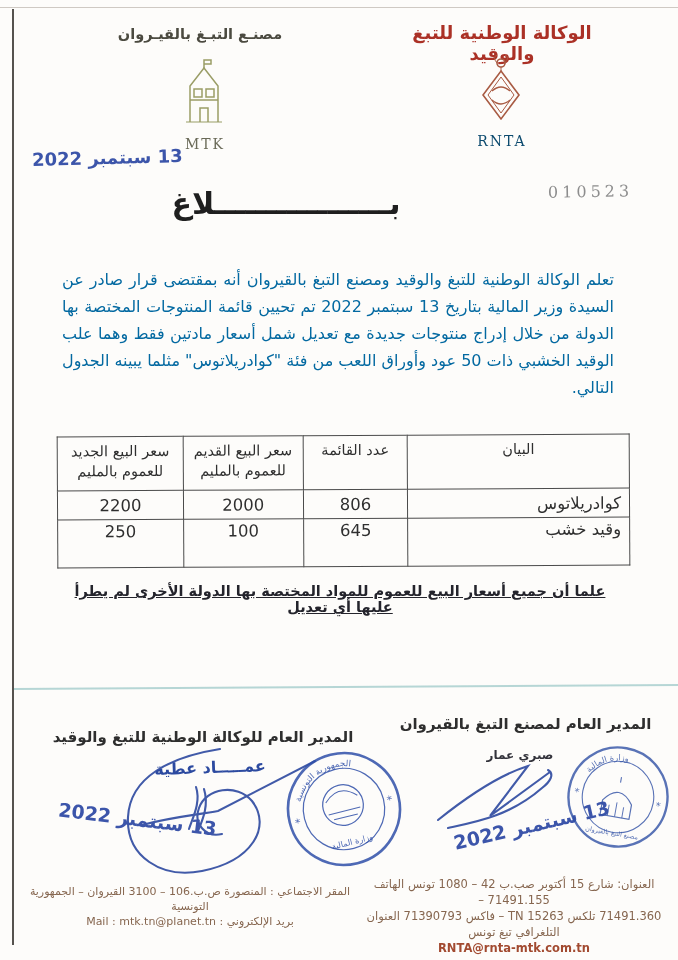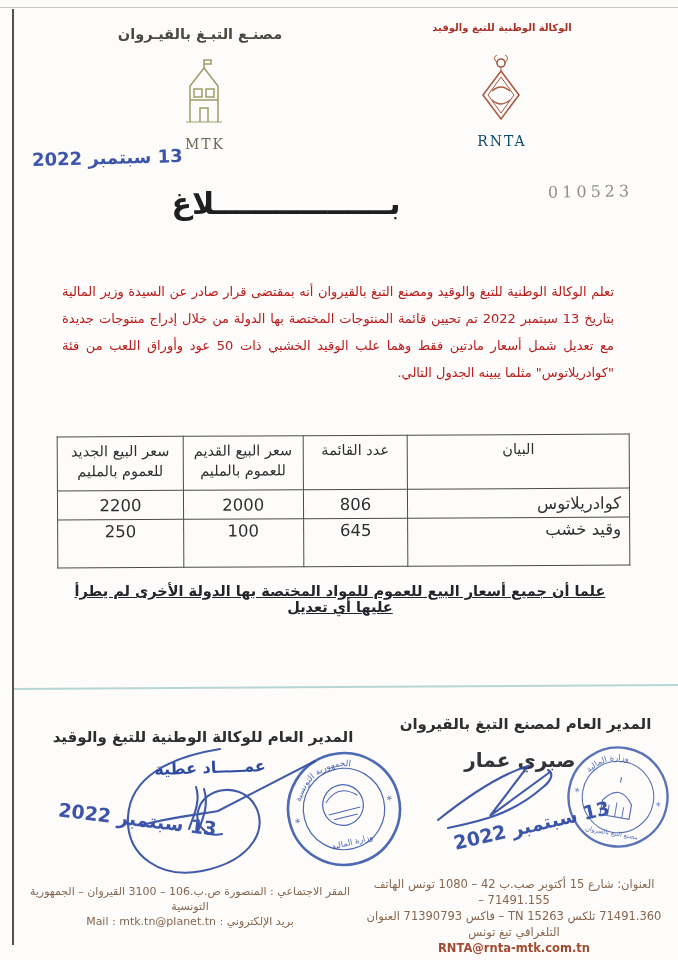--- a/index.html
+++ b/index.html
@@ -7,50 +7,50 @@
     position:relative;width:678px;height:960px;margin:0 auto;
     background:#fdfcfa;overflow:hidden;
     font-family:"DejaVu Sans",sans-serif;color:#383838;
   }
   .abs{position:absolute;}
   .scan-topline{left:0;top:7px;width:678px;height:1px;background:#cfc9c3;}
   .scan-leftline{left:12px;top:9px;width:2px;height:936px;background:#55524e;}
   .teal-line{left:14px;top:686px;width:664px;height:2px;background:rgba(96,168,168,.45);transform:rotate(-.35deg);}
 
   
-  .org-right{left:392px;top:22px;width:220px;text-align:center;color:#ab3126;font-weight:bold;font-size:10px;direction:rtl;}
+  .org-right{left:392px;top:22px;width:220px;text-align:center;color:#ab3126;font-weight:bold;font-size:18px;direction:rtl;}
   .org-left{left:95px;top:26px;width:210px;text-align:center;color:#4b4a40;font-weight:bold;font-size:14.5px;direction:rtl;}
   .logo-rnta{left:475px;top:55px;width:52px;height:78px;}
   .logo-mtk{left:178px;top:56px;width:52px;height:78px;}
   .abbr-rnta{left:452px;top:133px;width:100px;text-align:center;color:#0c4a6e;font-family:"DejaVu Serif",serif;font-size:14px;letter-spacing:2px;}
   .abbr-mtk{left:155px;top:136px;width:100px;text-align:center;color:#6a6a58;font-family:"DejaVu Serif",serif;font-size:14px;letter-spacing:2px;}
 
   .date-stamp{color:#3c55aa;font-weight:bold;white-space:nowrap;direction:rtl;}
   .stamp-top{left:32px;top:147px;font-size:18px;letter-spacing:1px;transform:rotate(-1.5deg);}
   .ref-number{left:548px;top:182px;color:#8d8d8d;font-family:"DejaVu Serif",serif;font-size:16px;letter-spacing:4px;transform:rotate(-1deg);}
   .doc-title{left:0;top:186px;width:572px;text-align:center;font-size:30px;font-weight:bold;color:#1f1f1f;direction:rtl;}
 
   
-  .body-par{left:62px;top:278px;width:552px;direction:rtl;text-align:justify;font-size:13px;line-height:27px;color:#b91c1c;}
+  .body-par{left:62px;top:266px;width:552px;direction:rtl;text-align:justify;font-size:16px;line-height:27px;color:#0369a1;}
 
   
   .price-table{left:57px;top:435px;width:573px;border-collapse:collapse;direction:rtl;transform:rotate(-.3deg);}
   .price-table td{border:1.6px solid #4b4b4b;color:#2f2f2f;}
   .price-table .hd{height:48px;text-align:center;font-size:14.5px;line-height:20px;vertical-align:top;padding-top:4px;}
   .price-table .r1 td{height:26px;text-align:center;font-size:16.5px;}
   .price-table .r2 td{height:44px;text-align:center;font-size:16.5px;vertical-align:top;padding-top:2px;}
   .price-table .item-cell{text-align:right !important;padding-right:8px;}
 
   .note{left:70px;top:583px;width:540px;text-align:center;direction:rtl;font-size:14.5px;font-weight:bold;color:#24242c;text-decoration:underline;}
 
   
   .sig-title{font-weight:bold;font-size:15px;color:#2e2e2e;direction:rtl;text-align:center;}
   .sig-title-right{left:388px;top:715px;width:275px;}
   .sig-title-left{left:38px;top:728px;width:330px;}
-  .sig-name-right{left:430px;top:748px;width:180px;text-align:center;font-weight:bold;font-size:20px;color:#33333b;direction:rtl;}
+  .sig-name-right{left:430px;top:748px;width:180px;text-align:center;font-weight:bold;font-size:12px;color:#33333b;direction:rtl;}
   .sig-name-left{left:120px;top:758px;width:180px;text-align:center;font-weight:bold;font-size:16px;color:#2c4aa0;direction:rtl;transform:rotate(-2deg);}
   .sig-svg{pointer-events:none;}
   .stamp-bottom-left{left:58px;top:808px;font-size:19px;transform:rotate(7deg);}
   .stamp-bottom-right{left:452px;top:814px;font-size:19px;transform:rotate(-13deg);}
 
   
   .footer{font-size:11.5px;line-height:16px;text-align:center;color:#86664f;direction:rtl;}
   .footer-right{left:358px;top:876px;width:312px;}
   .footer-left{left:26px;top:884px;width:328px;font-size:11px;line-height:15px;}
   .footer .email{color:#a24a30;font-weight:bold;direction:ltr;}

